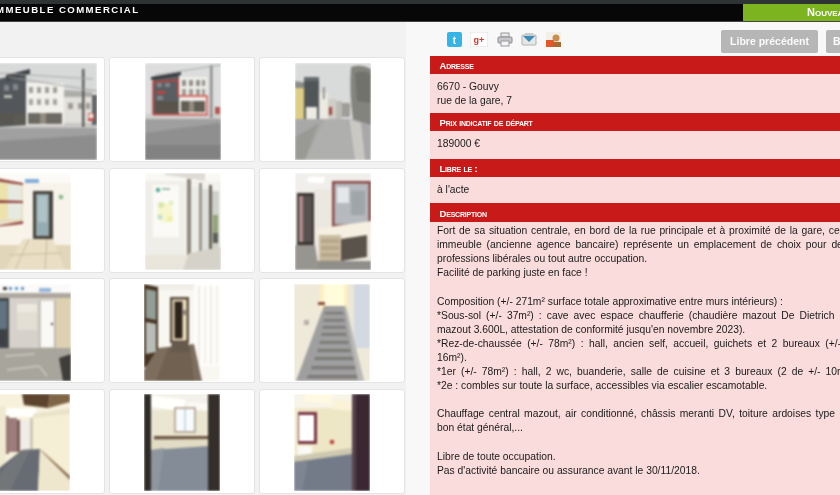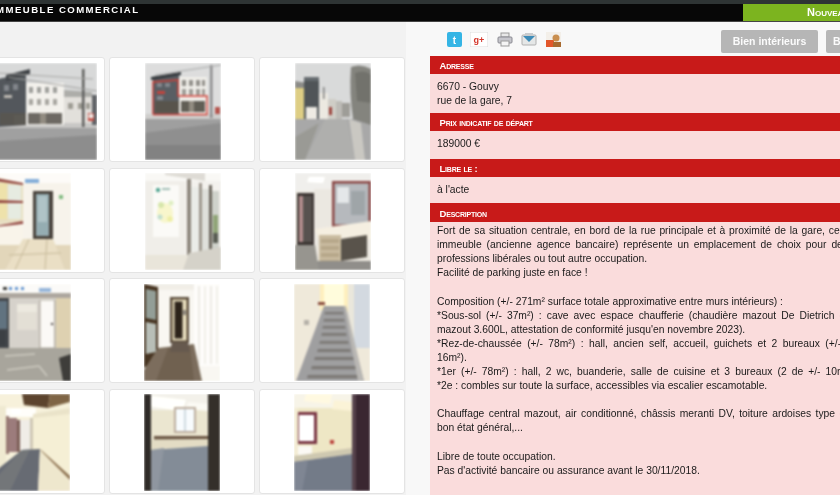--- a/index.html
+++ b/index.html
@@ -56,21 +56,21 @@
     </svg>
 
 <svg width="15" height="15" style="vertical-align:top;">
       <rect width="15" height="15" fill="#f3efe9"></rect>
       <rect x="0" y="8" width="8" height="7" fill="#e2572b"></rect>
       <circle cx="10" cy="6" r="3.5" fill="#c98e4e"></circle>
       <rect x="7" y="10" width="8" height="5" fill="#a86a30"></rect>
     </svg>
 </div>
 
-<div style="position:absolute;left:721px;top:29.5px;width:97px;height:23px;background:#b6b6b6;border-radius:2px;color:#fbfbfb;font-weight:bold;font-size:10.5px;text-align:center;line-height:23px;">Bien intérieurs</div>
+<div style="position:absolute;left:721px;top:29.5px;width:97px;height:23px;background:#b6b6b6;border-radius:2px;color:#fbfbfb;font-weight:bold;font-size:10.5px;text-align:center;line-height:23px;">Libre précédent</div>
 
 <div style="position:absolute;left:826px;top:29.5px;width:95px;height:23px;background:#b6b6b6;border-radius:2px;color:#fbfbfb;font-weight:bold;font-size:10.5px;line-height:23px;padding-left:7px;box-sizing:border-box;">Bien suivant</div>
 
 <div class="bar" style="top:55.5px;">Adresse</div>
 
 <div class="ct" style="top:74px;height:38.5px;padding-top:6.3px;">6670 - Gouvy<br>rue de la gare, 7</div>
 
 <div class="bar" style="top:112.5px;">Prix indicatif de départ</div>
 
 <div class="ct" style="top:131px;height:27.5px;padding-top:6.3px;">189000 €</div>

